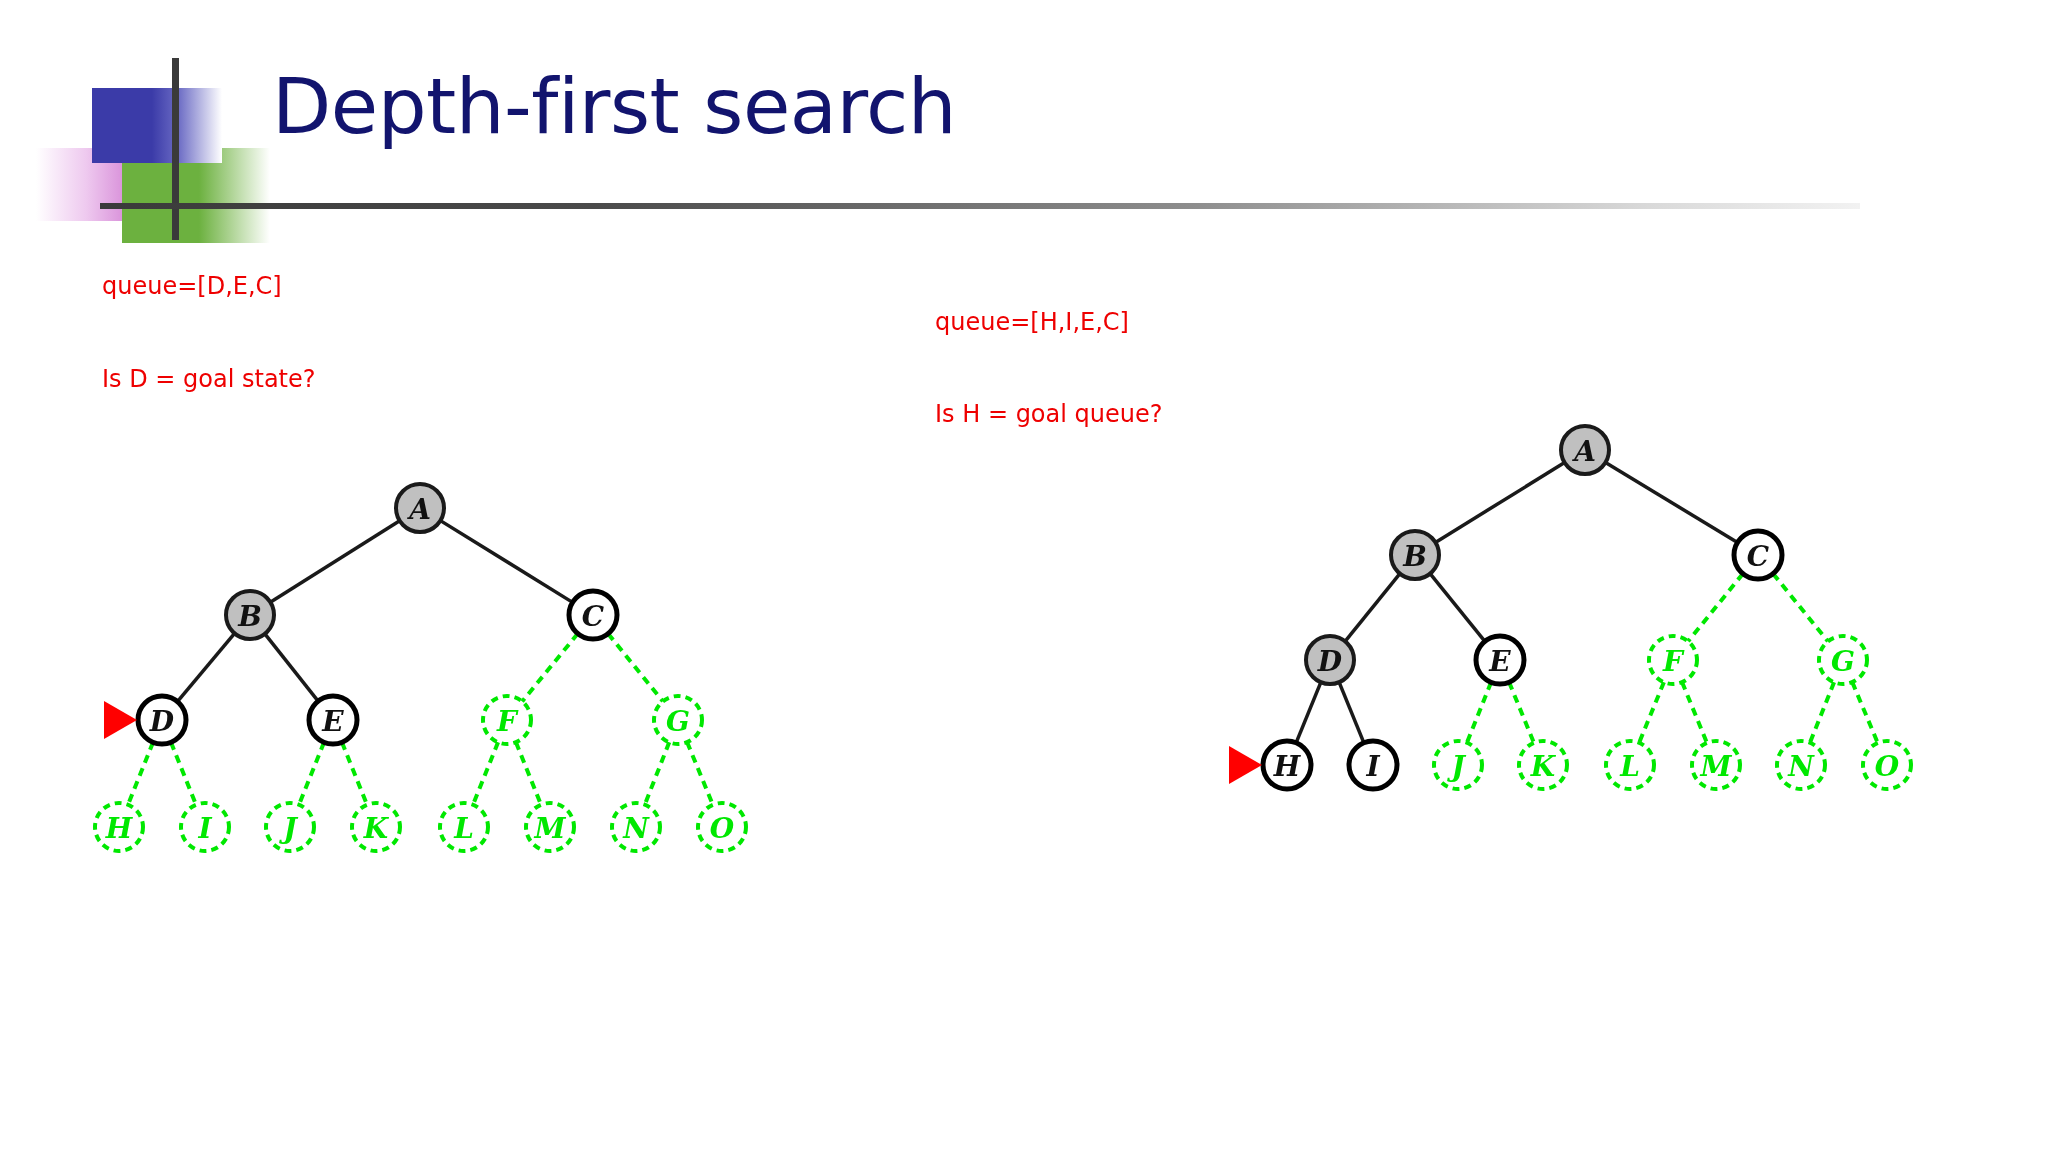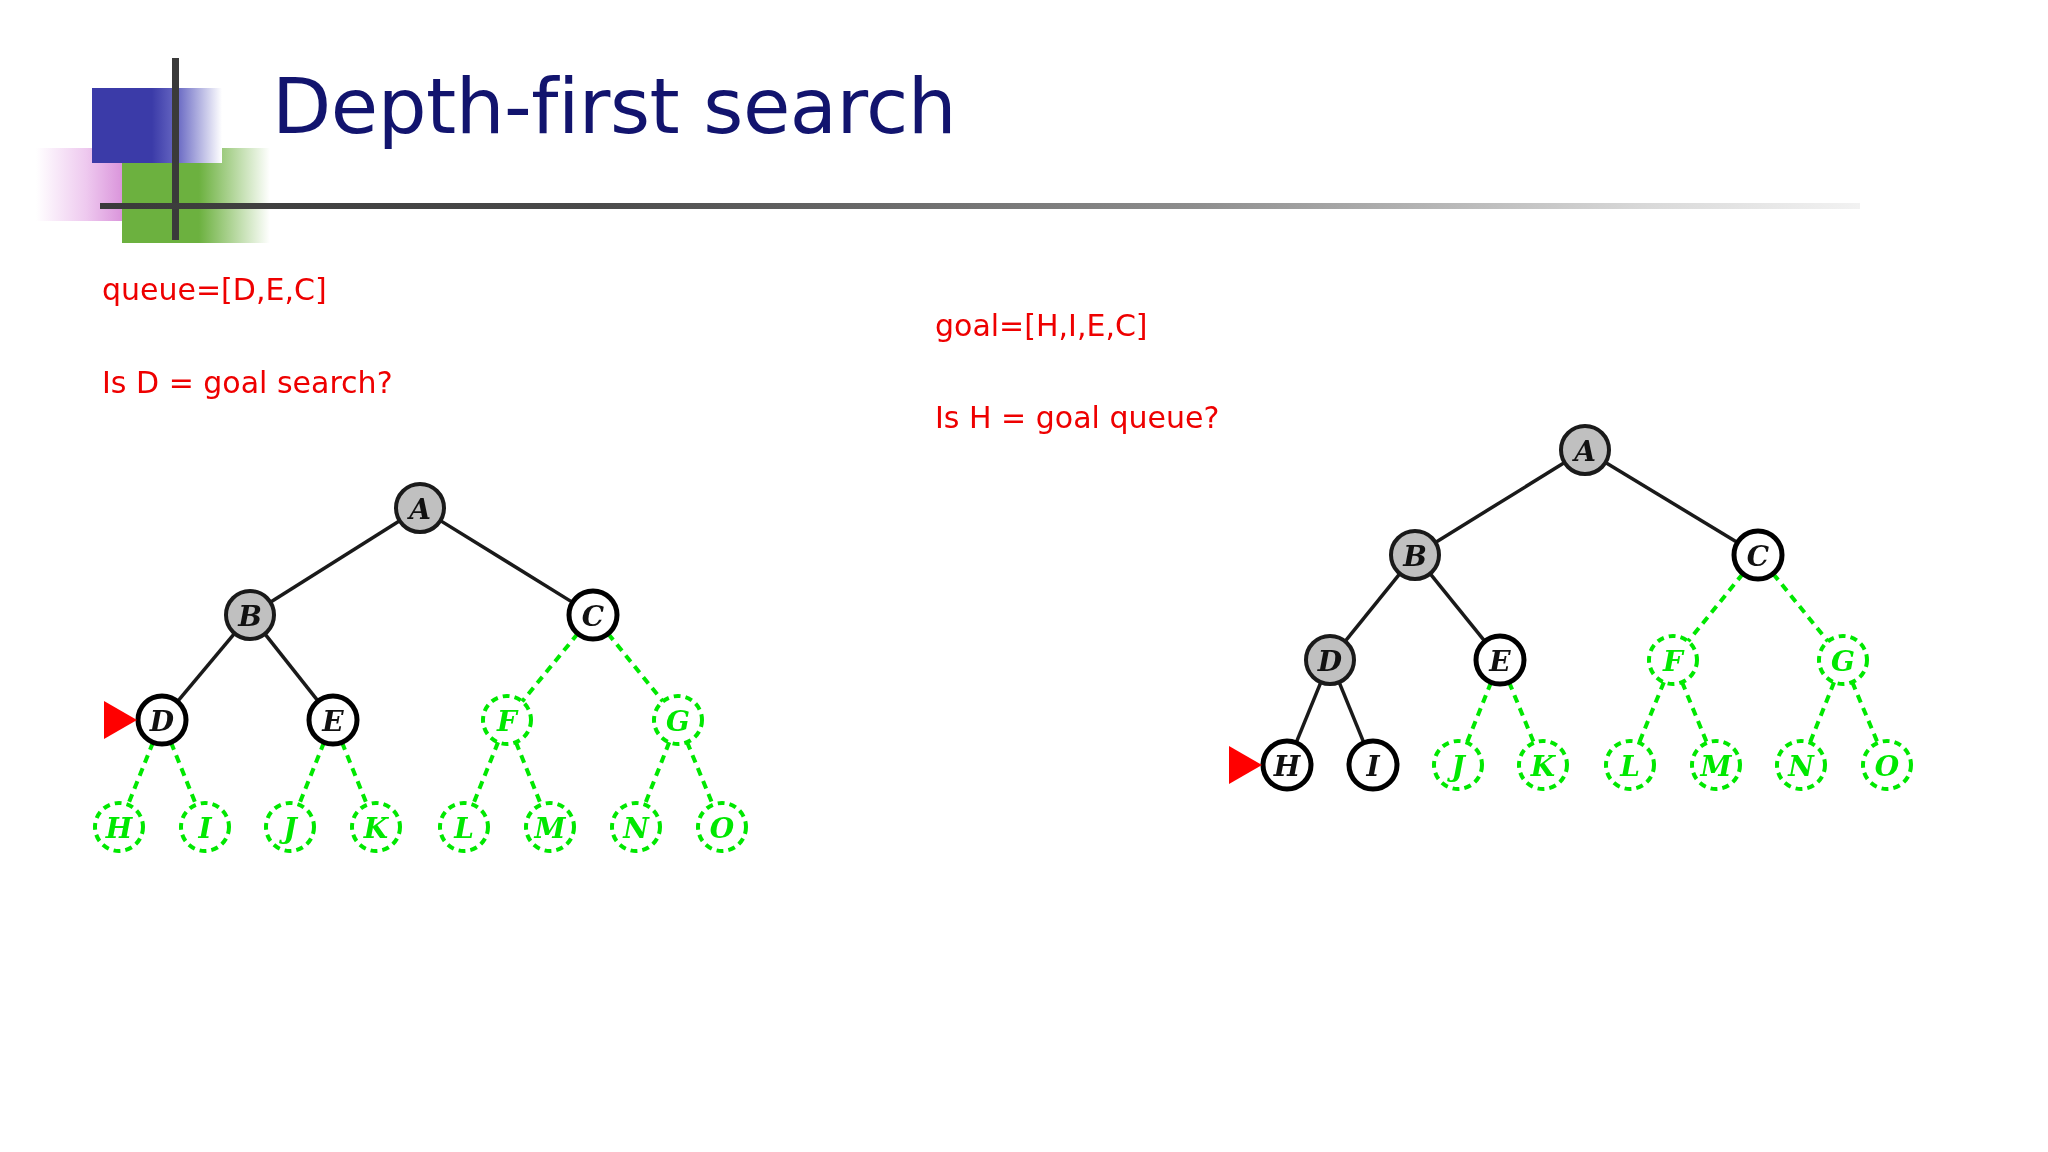--- a/index.html
+++ b/index.html
@@ -62,21 +62,21 @@
     color: #12146e;
     letter-spacing: -0.5px;
     white-space: nowrap;
   }
 
   
   .caption {
     position: absolute;
     color: #ee0000;
     font-family: "DejaVu Sans", "Liberation Sans", sans-serif;
-    font-size: 30px;
+    font-size: 24px;
     font-weight: 400;
     white-space: nowrap;
   }
   #left-queue  { left: 102px; top: 272px; }
   #left-goal   { left: 102px; top: 365px; }
   #right-queue { left: 935px; top: 308px; }
   #right-goal  { left: 935px; top: 400px; }
 
   
   .tree-panel { position: absolute; }
@@ -98,22 +98,22 @@
 <div id="slide-header">
   <div class="deco-pink"></div>
   <div class="deco-green"></div>
   <div class="deco-blue"></div>
   <div class="deco-vline"></div>
   <div class="deco-hline"></div>
   <div id="page-title">Depth-first search</div>
 </div>
 
 <div class="caption" id="left-queue">queue=[D,E,C]</div>
-<div class="caption" id="left-goal">Is D = goal search?</div>
-<div class="caption" id="right-queue">goal=[H,I,E,C]</div>
+<div class="caption" id="left-goal">Is D = goal state?</div>
+<div class="caption" id="right-queue">queue=[H,I,E,C]</div>
 <div class="caption" id="right-goal">Is H = goal queue?</div>
 
 <div class="tree-panel" id="left-tree-panel">
   <svg id="svg-left" width="800" height="530" viewBox="0 0 800 530">
       <g>
         <line x1="309.6884168411447" y1="100.78434939998539" x2="180.31158315885529" y2="182.2156506000146" stroke="#1a1a1a" stroke-width="3.5"></line>
         <line x1="350.411390768906" y1="100.6243861981095" x2="482.588609231094" y2="182.3756138018905" stroke="#1a1a1a" stroke-width="3.5"></line>
         <line x1="144.5839416058394" y1="213.3941605839416" x2="87.41605839416059" y2="281.6058394160584" stroke="#1a1a1a" stroke-width="3.5"></line>
         <line x1="174.88308798319747" y1="213.82800287031006" x2="228.11691201680253" y2="281.17199712968994" stroke="#1a1a1a" stroke-width="3.5"></line>
         <line x1="487.7926657484888" y1="213.56709414428693" x2="432.2073342515112" y2="281.43290585571305" stroke="#00e800" stroke-width="4" stroke-dasharray="8 6"></line>

